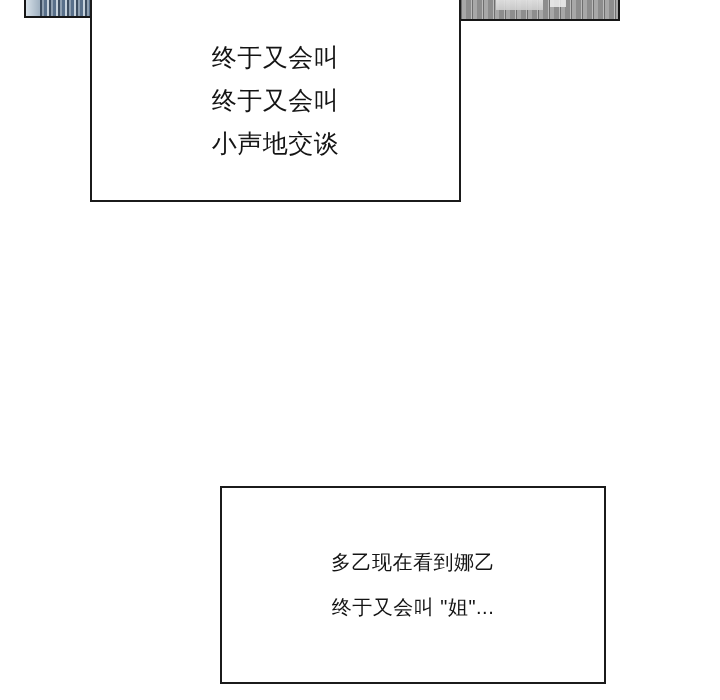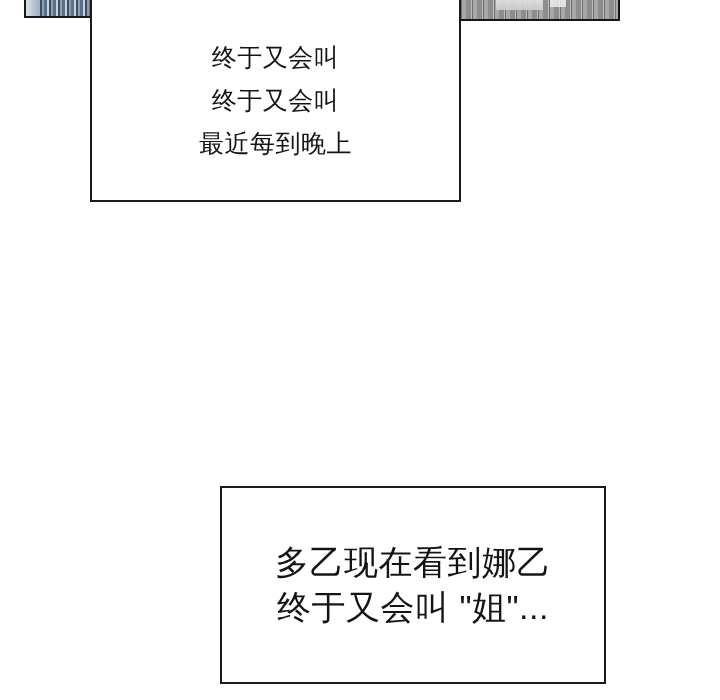--- a/index.html
+++ b/index.html
@@ -140,21 +140,21 @@
   .caption-line {
     color: #141414;
     font-size: 25px;
     line-height: 43px;
     letter-spacing: 0.5px;
     text-align: center;
     white-space: nowrap;
   }
 
   #caption-box-2 .caption-line {
-    font-size: 34px;
+    font-size: 20px;
     line-height: 45px;
   }
 </style>
 </head>
 <body>
 
 <div class="page">
 
   <div class="art-strip">
 
@@ -168,21 +168,21 @@
       <div class="bldg-right"></div>
       <div class="bldg-right-hi"></div>
       <div class="bldg-right-hi2"></div>
     </div>
 
   </div>
 
   <div class="caption-box" id="caption-box-1">
     <div class="caption-line">终于又会叫</div>
     <div class="caption-line">终于又会叫</div>
-    <div class="caption-line">最近每到晚上</div>
+    <div class="caption-line">小声地交谈</div>
   </div>
 
   <div class="caption-box" id="caption-box-2">
     <div class="caption-line">多乙现在看到娜乙</div>
     <div class="caption-line">终于又会叫 "姐"...</div>
   </div>
 
 </div>
 
 </body></html>

